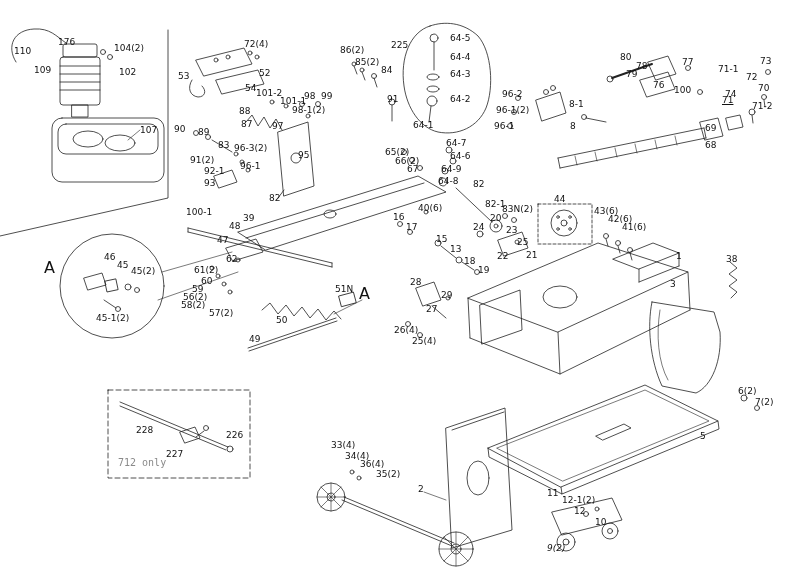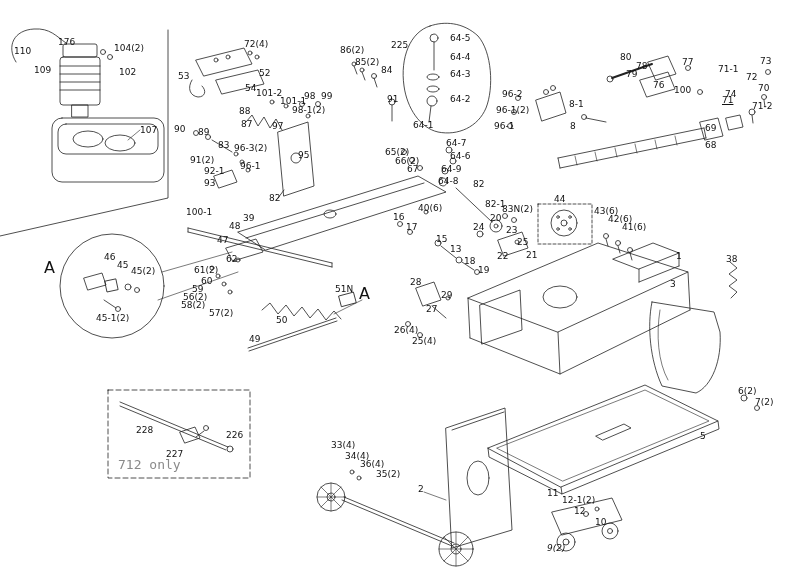--- a/index.html
+++ b/index.html
@@ -7,21 +7,21 @@
     position:relative;width:792px;height:574px;background:#ffffff;overflow:hidden;
     font-family:"DejaVu Sans", sans-serif;
   }
   .drawing{position:absolute;left:0;top:0;}
   .label-layer{position:absolute;left:0;top:0;width:100%;height:100%;}
   .plabel{
     position:absolute;font-size:9px;line-height:1;color:#111;white-space:nowrap;
     letter-spacing:0;
   }
   .plabel.marker{font-size:16px;color:#111;}
-  .plabel.note{font-size:13px;color:#8a8a8a;font-family:"DejaVu Sans Mono", monospace;}
+  .plabel.note{font-size:10px;color:#8a8a8a;font-family:"DejaVu Sans Mono", monospace;}
 </style>
 </head>
 <body>
 
 <div class="stage">
 
   <svg class="drawing" width="792" height="574" viewBox="0 0 792 574" fill="none" stroke="#222" stroke-width="0.8" stroke-linecap="round" stroke-linejoin="round">
 
     <g>
       <path d="M168,30 L168,198 L0,236"></path>

